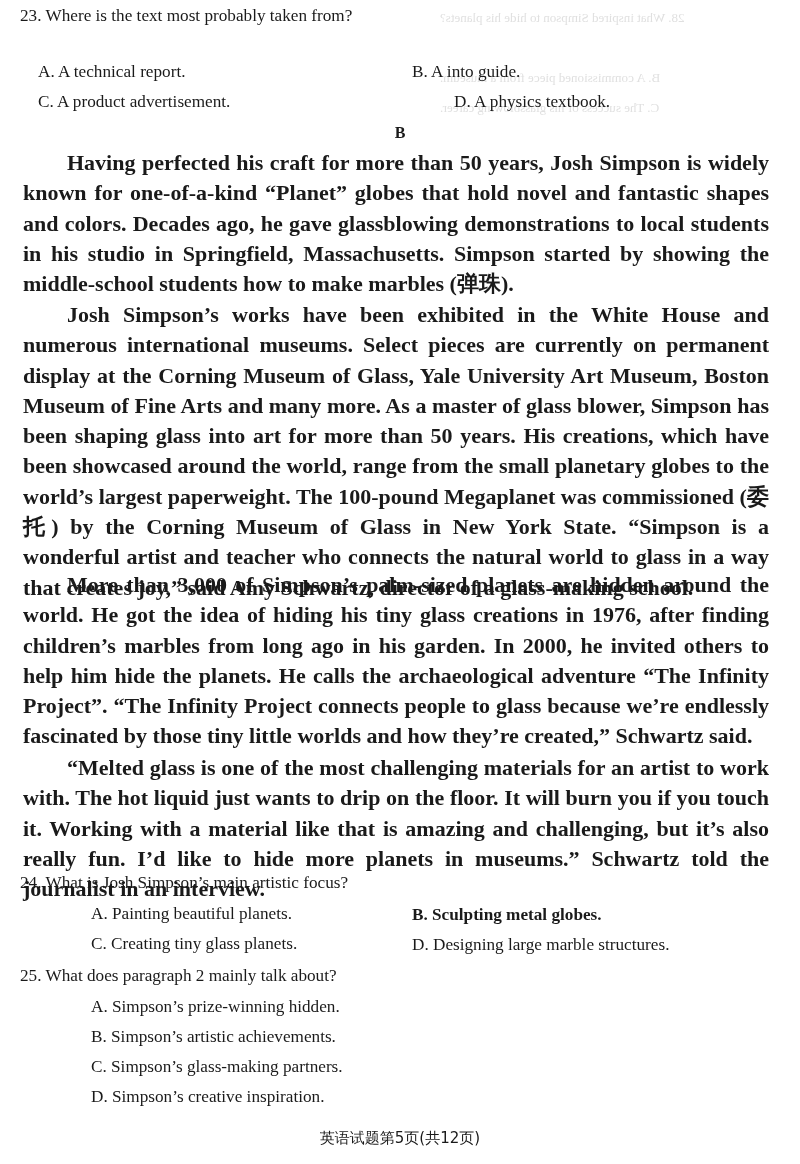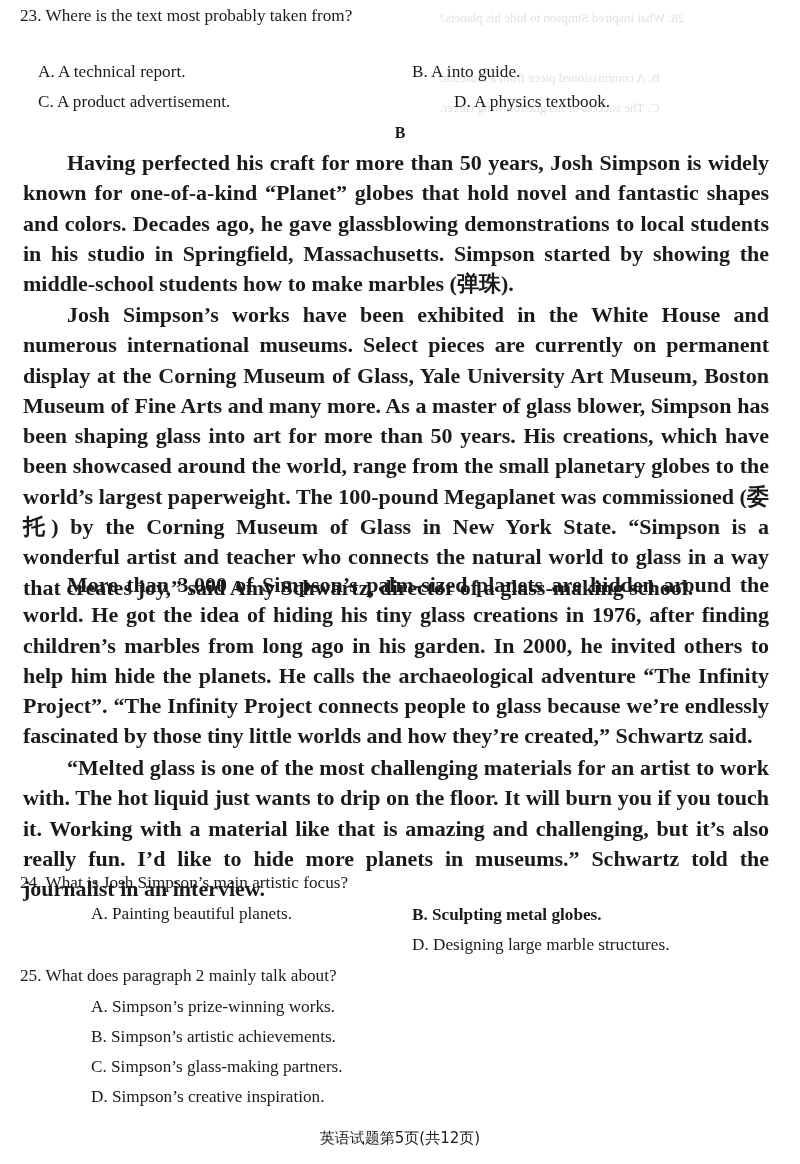--- a/index.html
+++ b/index.html
@@ -53,22 +53,23 @@
   <div class="section-b">B</div>
 
   <div class="para" style="top:148px;">Having perfected his craft for more than 50 years, Josh Simpson is widely known for one-of-a-kind “Planet” globes that hold novel and fantastic shapes and colors. Decades ago, he gave glassblowing demonstrations to local students in his studio in Springfield, Massachusetts. Simpson started by showing the middle-school students how to make marbles (弹珠).</div>
   <div class="para" style="top:300px;">Josh Simpson’s works have been exhibited in the White House and numerous international museums. Select pieces are currently on permanent display at the Corning Museum of Glass, Yale University Art Museum, Boston Museum of Fine Arts and many more. As a master of glass blower, Simpson has been shaping glass into art for more than 50 years. His creations, which have been showcased around the world, range from the small planetary globes to the world’s largest paperweight. The 100-pound Megaplanet was commissioned (委托) by the Corning Museum of Glass in New York State. “Simpson is a wonderful artist and teacher who connects the natural world to glass in a way that creates joy,” said Amy Schwartz, director of a glass-making school.</div>
   <div class="para" style="top:570px;">More than 3,000 of Simpson’s palm-sized planets are hidden around the world. He got the idea of hiding his tiny glass creations in 1976, after finding children’s marbles from long ago in his garden. In 2000, he invited others to help him hide the planets. He calls the archaeological adventure “The Infinity Project”. “The Infinity Project connects people to glass because we’re endlessly fascinated by those tiny little worlds and how they’re created,” Schwartz said.</div>
   <div class="para" style="top:753px;">“Melted glass is one of the most challenging materials for an artist to work with. The hot liquid just wants to drip on the floor. It will burn you if you touch it. Working with a material like that is amazing and challenging, but it’s also really fun. I’d like to hide more planets in museums.” Schwartz told the journalist in an interview.</div>
 
   <div class="line q-stem" style="top:873px;">24. What is Josh Simpson’s main artistic focus?</div>
   <div class="line opt-full" style="top:904px;">A. Painting beautiful planets.</div>
   <div class="line opt-right" style="top:905px;font-weight:bold;">B. Sculpting metal globes.</div>
+  <div class="line opt-full" style="top:934px;">C. Creating tiny glass planets.</div>
   <div class="line opt-right" style="top:935px;">D. Designing large marble structures.</div>
 
   <div class="line q-stem" style="top:966px;">25. What does paragraph 2 mainly talk about?</div>
-  <div class="line opt-full" style="top:997px;">A. Simpson’s prize-winning works.</div>
+  <div class="line opt-full" style="top:997px;">A. Simpson’s prize-winning hidden.</div>
   <div class="line opt-full" style="top:1027px;">B. Simpson’s artistic achievements.</div>
   <div class="line opt-full" style="top:1057px;">C. Simpson’s glass-making partners.</div>
   <div class="line opt-full" style="top:1087px;text-align:right;">D. Simpson’s creative inspiration.</div>
 
   <div class="footer">英语试题第5页(共12页)</div>
 </div>
 
 </body></html>

